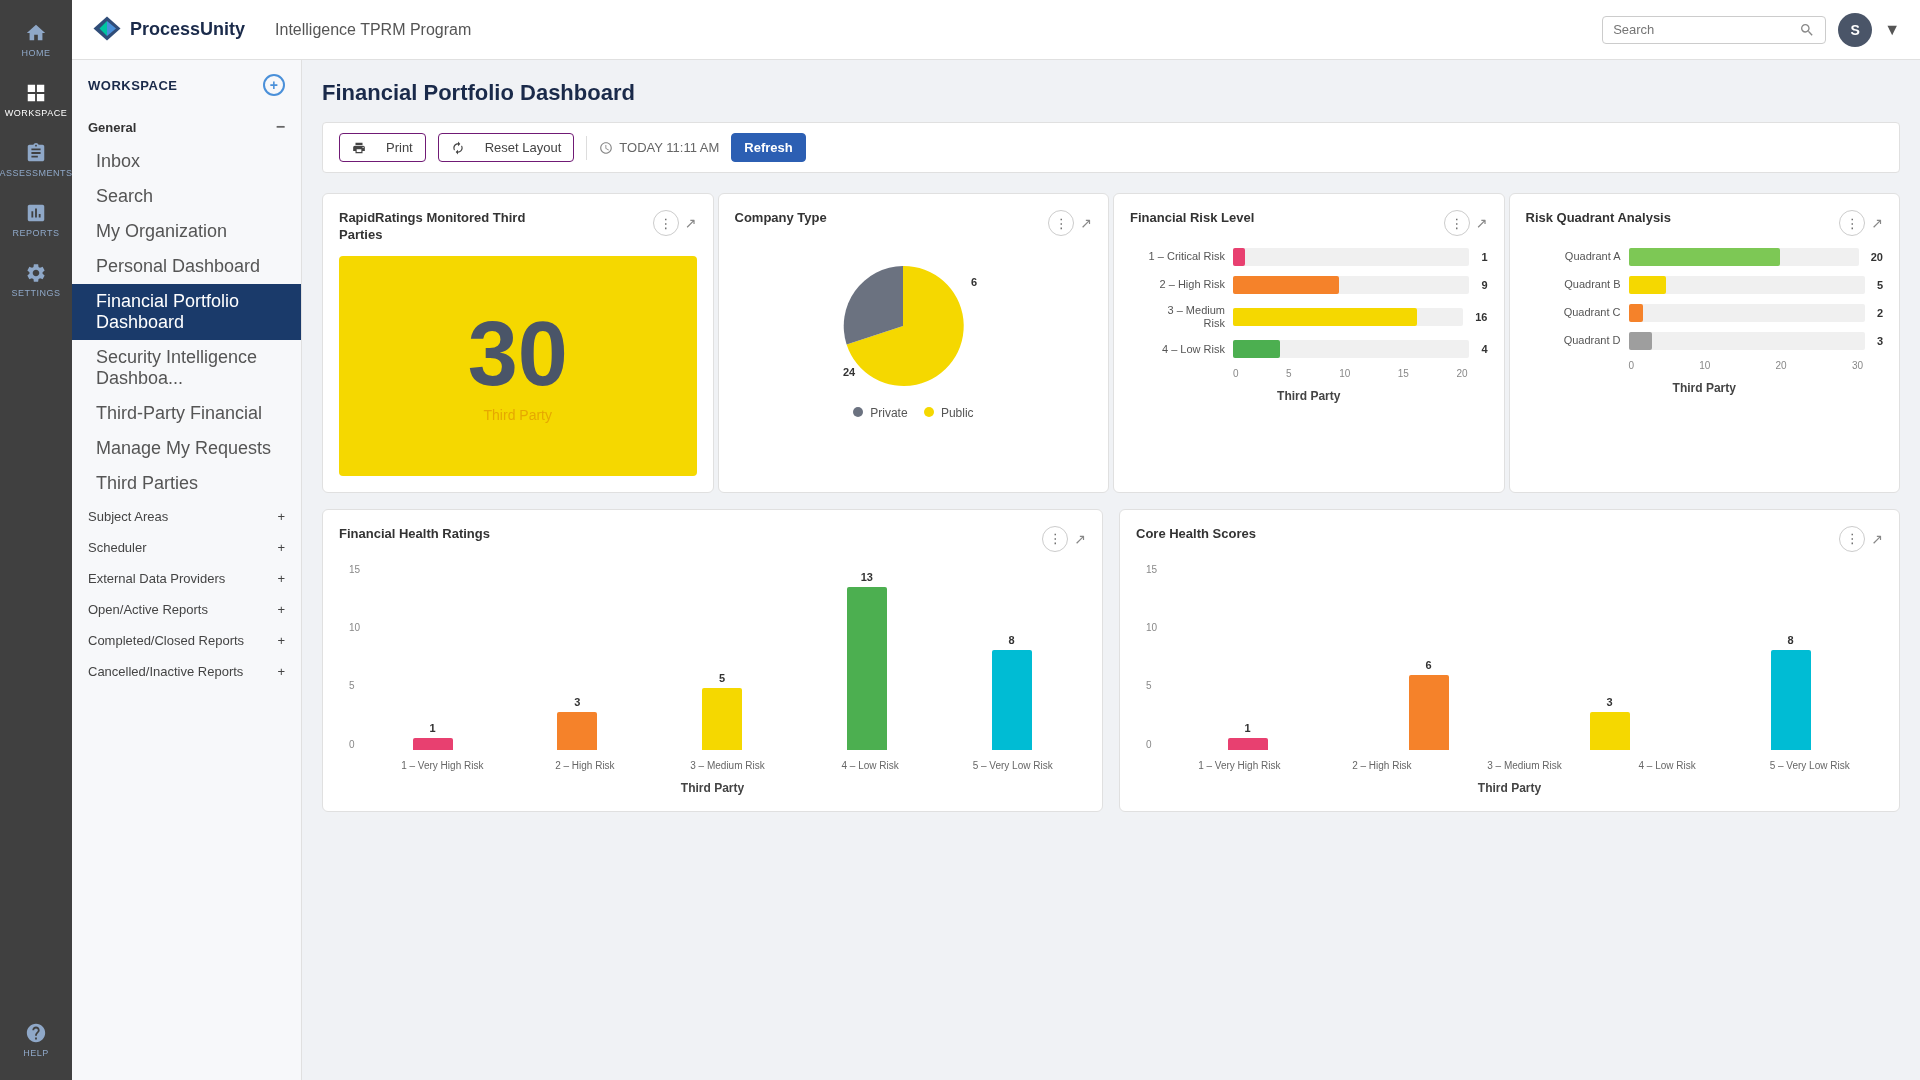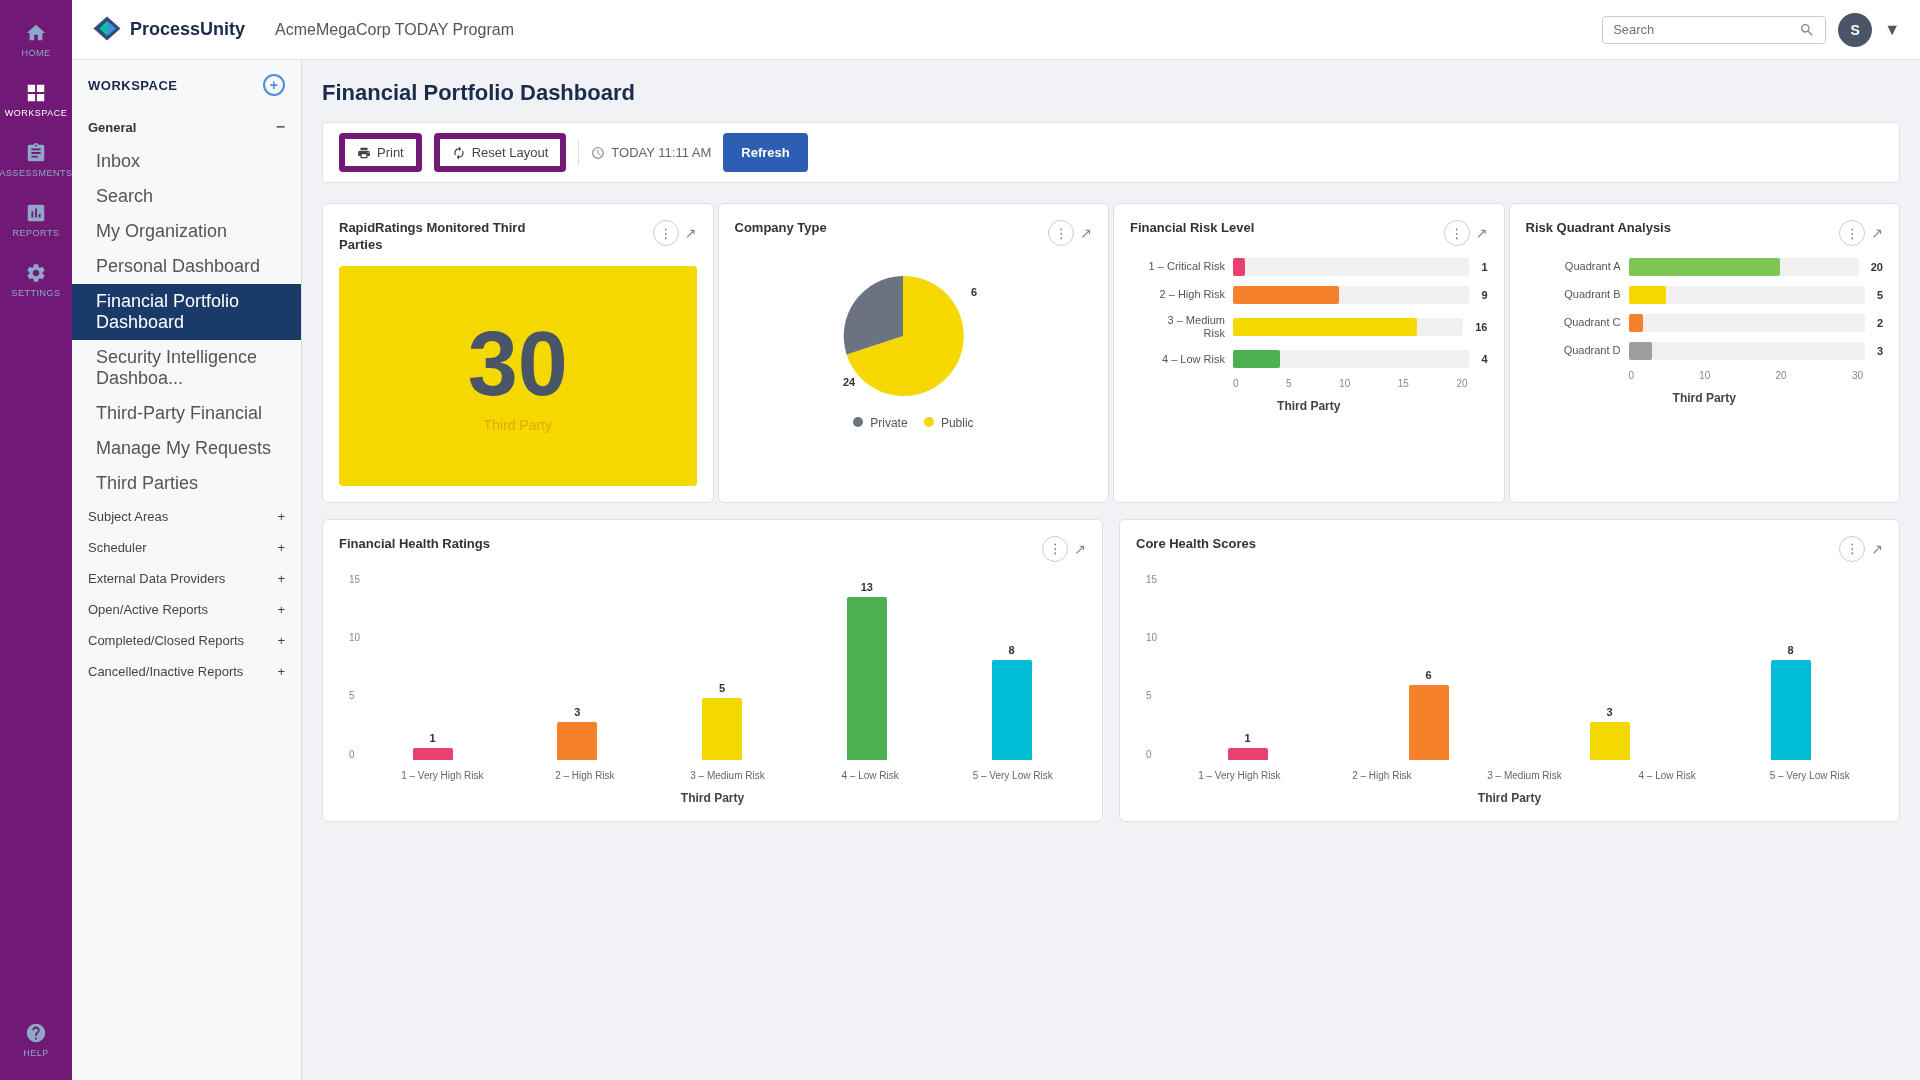--- a/index.html
+++ b/index.html
@@ -1,21 +1,21 @@
 <!DOCTYPE html>
 <html><head>
   <meta charset="utf-8">
   <style>
     * { box-sizing: border-box; margin: 0; padding: 0; }
     body { font-family: 'Segoe UI', Arial, sans-serif; background: #f0f2f5; display: flex; height: 100vh; overflow: hidden; font-size: 13px; }
 
     
     .icon-bar {
       width: 72px;
-      background: #701a75;
+      background: #404040;
       display: flex;
       flex-direction: column;
       align-items: center;
       padding: 10px 0;
       flex-shrink: 0;
     }
     .icon-bar-item {
       display: flex;
       flex-direction: column;
       align-items: center;
@@ -197,23 +197,23 @@
       gap: 12px;
       margin-bottom: 20px;
       background: #fff;
       padding: 10px 16px;
       border-radius: 4px;
       border: 1px solid #e0e0e0;
     }
     .toolbar-btn {
       display: flex;
       align-items: center;
-      gap: 6px;
+      gap: 20px;
       padding: 6px 12px;
-      border: 6px solid #701a75;
+      border: 1px solid #701a75;
       border-radius: 4px;
       background: #fff;
       cursor: pointer;
       color: #444;
       font-size: 13px;
     }
     .toolbar-btn.primary {
       background: #2c5fb3;
       color: white;
       border-color: #2c5fb3;
@@ -430,21 +430,21 @@
 
   <div class="top-header">
     <div class="logo-area">
       <svg class="logo-icon" viewBox="0 0 40 40">
         <polygon points="20,2 38,18 20,34 2,18" fill="#1a3a6a" opacity="0.9"></polygon>
         <polygon points="20,8 32,18 20,28" fill="#4a90d9"></polygon>
         <polygon points="20,8 20,28 10,18" fill="#00c4a0"></polygon>
       </svg>
       <span class="logo-text">ProcessUnity</span>
     </div>
-    <div class="app-title">AcmeMegaCorp TODAY Program</div>
+    <div class="app-title">Intelligence TPRM Program</div>
     <div class="header-right">
       <div class="search-box">
         <input type="text" placeholder="Search" style="">
         <svg width="16" height="16" viewBox="0 0 24 24" fill="#888">
             <path d="M15.5 14h-.79l-.28-.27A6.471 6.471 0 0 0 16 9.5 6.5 6.5 0 1 0 9.5 16c1.61 0 3.09-.59 4.23-1.57l.27.28v.79l5 4.99L20.49 19l-4.99-5zm-6 0C7.01 14 5 11.99 5 9.5S7.01 5 9.5 5 14 7.01 14 9.5 11.99 14 9.5 14z"></path>
           </svg>
       </div>
       <div class="user-avatar">S</div>
       <span class="chevron-down">▼</span>
     </div>

